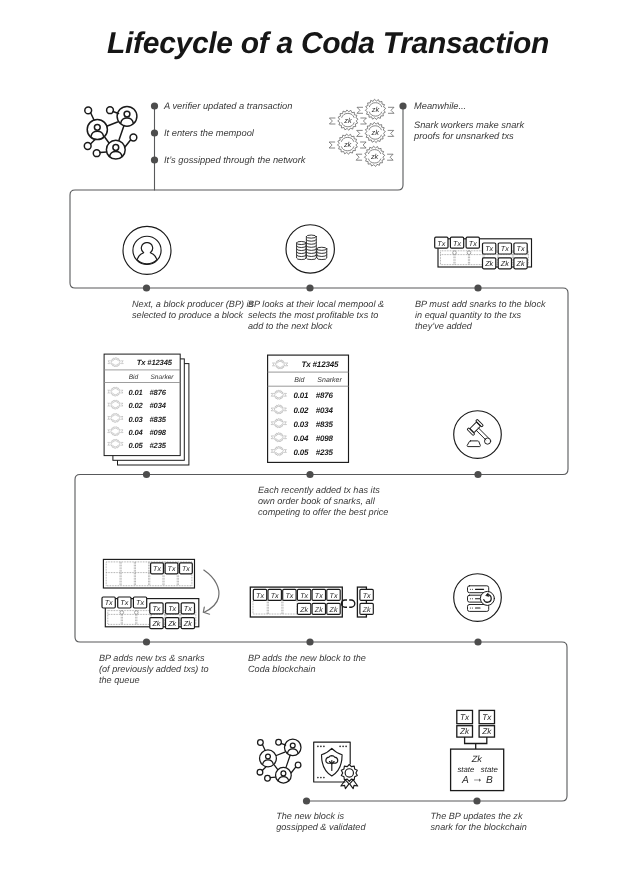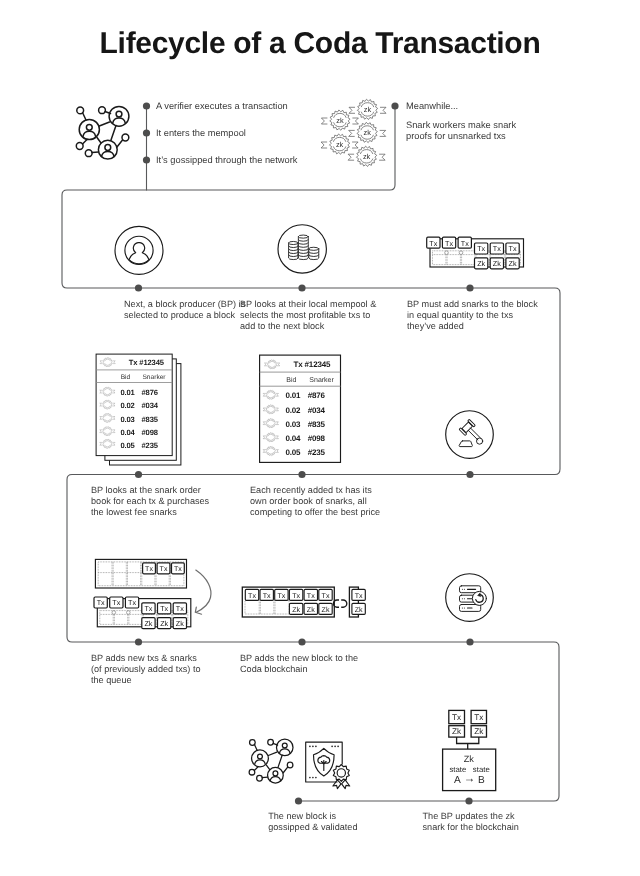--- a/index.html
+++ b/index.html
@@ -1,17 +1,17 @@
 <!DOCTYPE html>
 <html><head>
 <meta charset="utf-8">
 <style>
   html,body{margin:0;padding:0;}
   body{width:640px;height:876px;background:#ffffff;font-family:"Liberation Sans",sans-serif;color:#231f20;overflow:hidden;position:relative;-webkit-font-smoothing:antialiased;text-rendering:geometricPrecision;}
-  #stage{position:absolute;left:0;top:0;width:584px;height:876px;}
+  #stage{position:absolute;left:8px;top:0;width:584px;height:876px;font-style:italic;}
   .title{position:absolute;left:0;top:27px;width:640px;text-align:center;font-size:30px;font-weight:bold;letter-spacing:-0.3px;color:#161616;}
   svg.flow,svg.icons{position:absolute;left:0;top:0;width:640px;height:876px;overflow:visible;}
   .cap{position:absolute;font-size:9.15px;line-height:11.1px;color:#3a3a3a;white-space:pre-line;}
   .minigear{fill:none;stroke:#9a9a9a;stroke-width:1.0;}
   .minigear2{fill:none;stroke:#8f8f8f;stroke-width:1.0;}
   .bul{position:absolute;font-size:9.3px;line-height:11px;color:#3a3a3a;white-space:pre-line;}
 </style>
 </head>
 <body>
 
@@ -440,39 +440,36 @@
       <circle cx="302" cy="474.5" r="3.6"></circle>
       <circle cx="470" cy="474.5" r="3.6"></circle>
       <circle cx="138.5" cy="642" r="3.6"></circle>
       <circle cx="302" cy="642" r="3.6"></circle>
       <circle cx="470" cy="642" r="3.6"></circle>
       <circle cx="298.5" cy="801" r="3.6"></circle>
       <circle cx="469" cy="801" r="3.6"></circle>
     </g>
   </svg>
 
-  <div class="bul" style="left:156px;top:101.2px;">A verifier executes a transaction</div>
+  <div class="bul" style="left:156px;top:101.2px;">A verifier updated a transaction</div>
   <div class="bul" style="left:156px;top:128.2px;">It enters the mempool</div>
   <div class="bul" style="left:156px;top:155.2px;">It’s gossipped through the network</div>
   <div class="bul" style="left:406px;top:101.2px;">Meanwhile...</div>
   <div class="bul" style="left:406px;top:120.2px;">Snark workers make snark
 proofs for unsnarked txs</div>
 
   <div class="cap" style="left:91px;top:298.7px;margin-left:33px;">Next, a block producer (BP) is
 selected to produce a block</div>
   <div class="cap" style="left:240px;top:298.7px;">BP looks at their local mempool &amp;
 selects the most profitable txs to
 add to the next block</div>
   <div class="cap" style="left:407px;top:298.7px;">BP must add snarks to the block
 in equal quantity to the txs
 they’ve added</div>
 
-  <div class="cap" style="left:91px;top:485.2px;">BP looks at the snark order
-book for each tx &amp; purchases
-the lowest fee snarks</div>
   <div class="cap" style="left:240px;top:485.2px;margin-left:10px;">Each recently added tx has its
 own order book of snarks, all
 competing to offer the best price</div>
 
   <div class="cap" style="left:91px;top:652.7px;">BP adds new txs &amp; snarks
 (of previously added txs) to
 the queue</div>
   <div class="cap" style="left:240px;top:652.7px;">BP adds the new block to the
 Coda blockchain</div>
 

